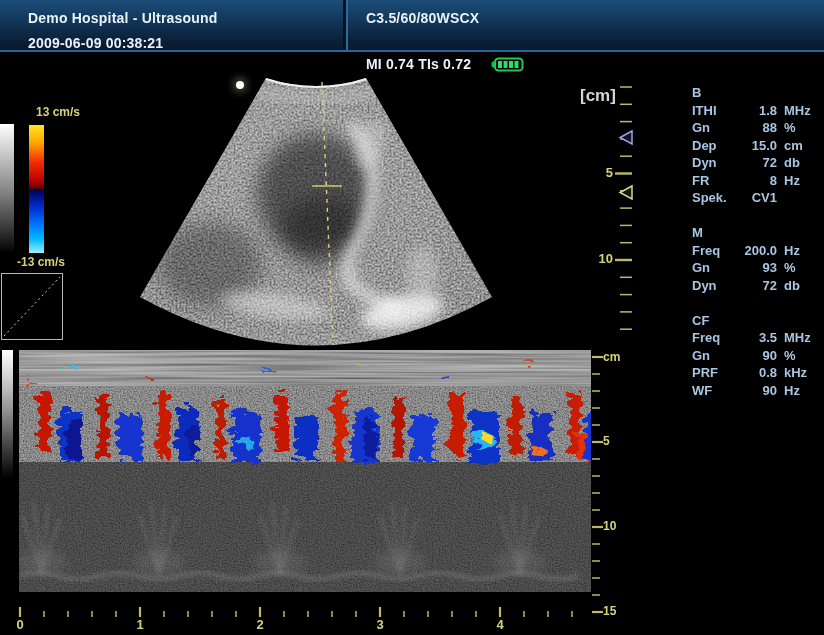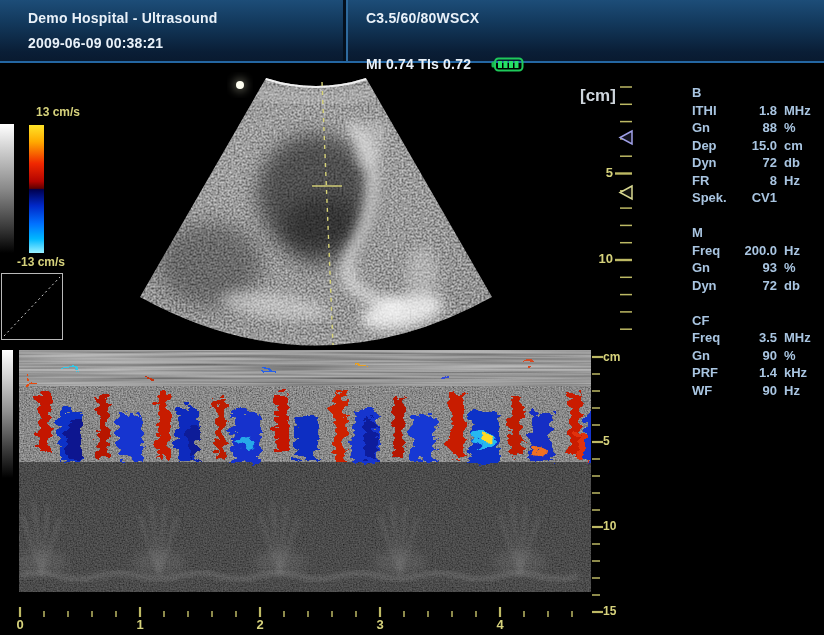--- a/index.html
+++ b/index.html
@@ -1,20 +1,20 @@
 <!DOCTYPE html>
 <html><head>
 <meta charset="utf-8">
 <style>
   html,body{margin:0;padding:0;background:#000;}
   .screen{position:relative;width:824px;height:635px;background:#000;overflow:hidden;
           font-family:"Liberation Sans",sans-serif;}
 
   
-  .header{position:absolute;left:0;top:0;width:824px;height:63px;display:flex;
+  .header{position:absolute;left:0;top:0;width:824px;height:52px;display:flex;
           background:linear-gradient(#1d4d78 0%, #133a5e 35%, #0a1e36 85%, #091a30 100%);
           border-bottom:2px solid #2466a2;box-sizing:border-box;}
   .hsec{position:relative;height:100%;box-sizing:border-box;color:#e9f1f9;}
   .hsec1{width:343px;padding:10px 0 0 28px;}
   .hsec2{width:285px;padding:10px 0 0 16px;border-left:3px solid #04101e;box-shadow:inset 2px 0 0 #2e6a9e;}
   .hsec3{width:196px;padding:10px 0 14px 20px;border-left:3px solid #04101e;box-shadow:inset 2px 0 0 #2e6a9e;}
   .hline{font-size:14px;font-weight:700;letter-spacing:.2px;white-space:nowrap;}
   .hline2{margin-top:9px;}
   .indrow{display:flex;align-items:center;gap:20px;margin-top:30px;}
   .batt{display:inline-block;margin-top:1px;}
@@ -401,21 +401,21 @@
           </div>
 
           <div class="prow">
             <span class="plabel">Gn</span>
             <span class="pnum">90</span>
             <span class="punit">%</span>
           </div>
 
           <div class="prow">
             <span class="plabel">PRF</span>
-            <span class="pnum">1.4</span>
+            <span class="pnum">0.8</span>
             <span class="punit">kHz</span>
           </div>
 
           <div class="prow">
             <span class="plabel">WF</span>
             <span class="pnum">90</span>
             <span class="punit">Hz</span>
           </div>
         </div>
     </div>

